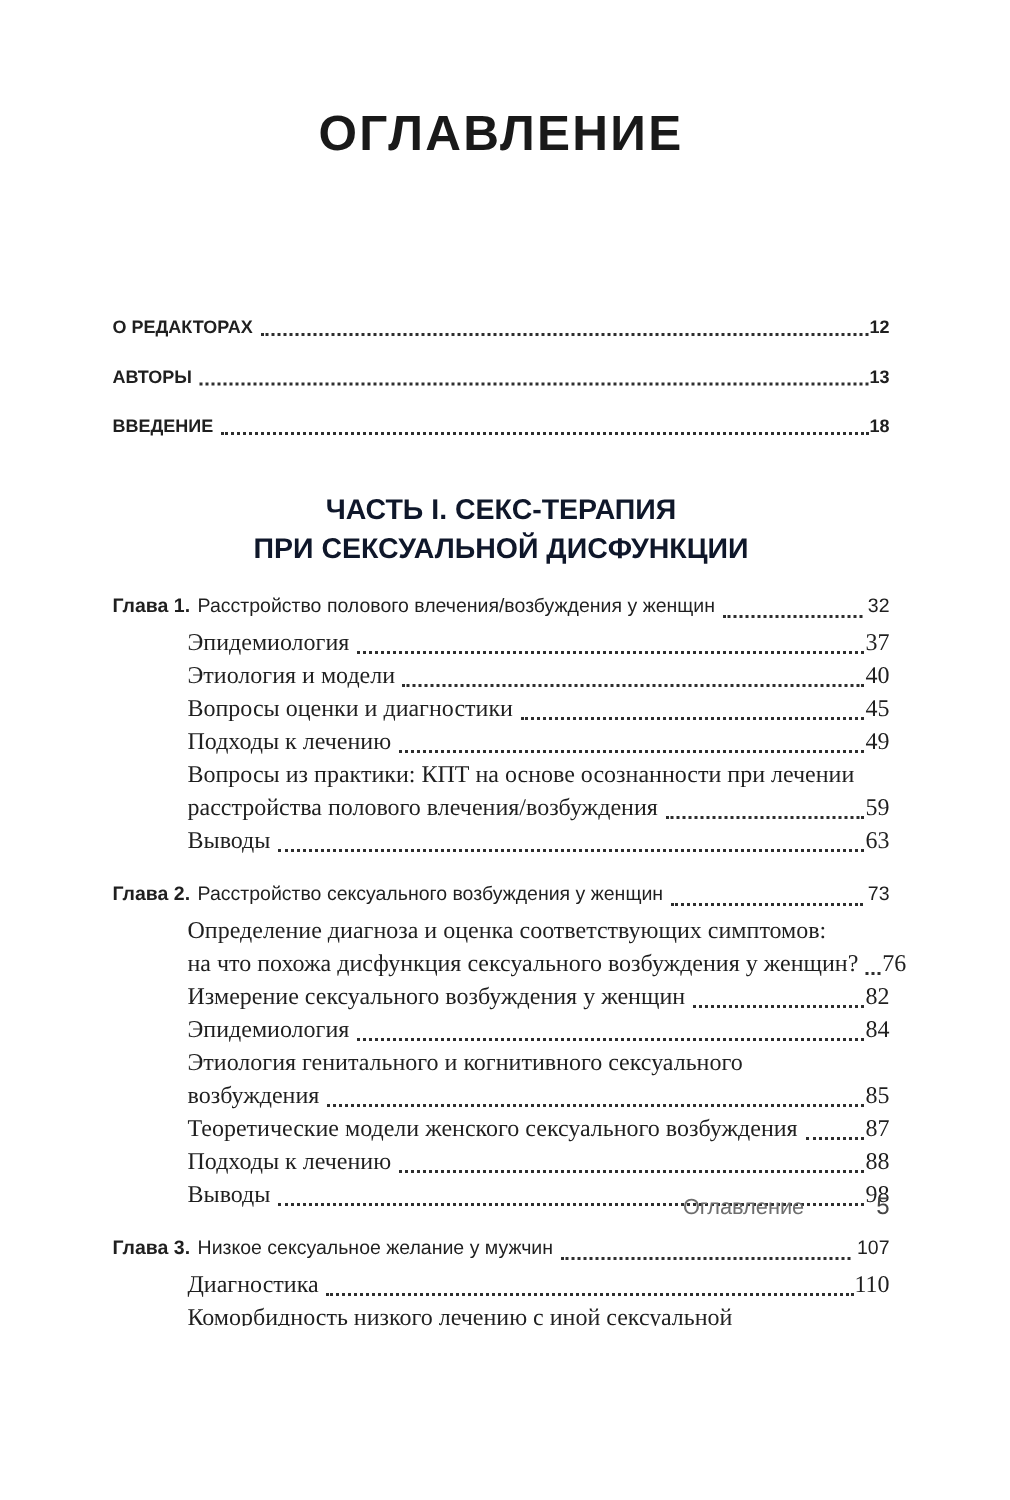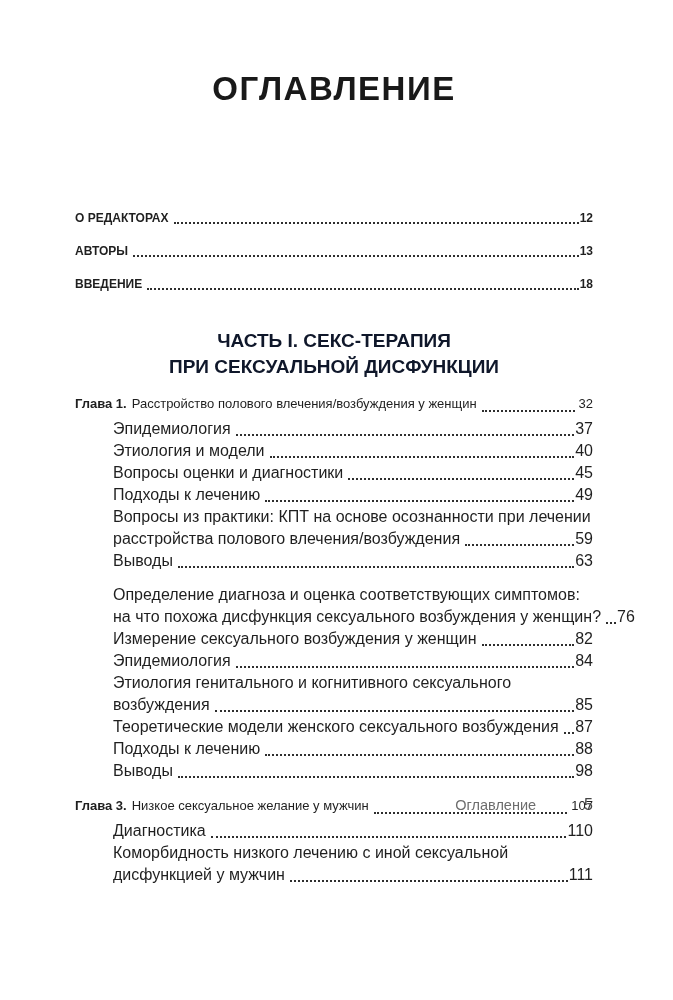--- a/index.html
+++ b/index.html
@@ -22,21 +22,21 @@
     margin-top:34px; text-align:center;
     font-weight:700; font-size:19px; line-height:26px; color:#0f172a;
   }
   .chapter { margin-top:12px; }
   .chapter-heading {
     display:flex; align-items:flex-end;
     font-size:13px; line-height:24px; margin-bottom:2px;
   }
   .chapter-label { font-weight:700; margin-right:5px; white-space:nowrap; }
   .chapter-title { white-space:nowrap; }
-  .entries { margin-left:38px; }
+  .entries { margin-left:50px;font-family:Liberation Serif, serif; }
   .toc-row { display:flex; align-items:flex-end; font-size:16px; line-height:22px; }
   .cont-line { font-size:16px; line-height:22px; white-space:nowrap; }
   .entry-text { white-space:nowrap; }
   .leader {
     flex:1 1 auto; border-bottom:2px dotted #2e2e2e; margin:0 1px 4px 5px; min-width:10px;
   }
   .pagenum { white-space:nowrap; }
   .chapter-heading .pagenum { margin-left:3px; }
   .footer {
     position:absolute; right:80px; bottom:70px;
@@ -112,20 +112,26 @@
         </div>
         <div class="toc-row">
           <span class="entry-text">Выводы</span>
           <span class="leader"></span>
           <span class="pagenum">63</span>
         </div>
       </div>
     </div>
 
     <div class="chapter">
+      <div class="chapter-heading">
+        <span class="chapter-label">Глава 2.</span>
+        <span class="chapter-title">Расстройство сексуального возбуждения у женщин</span>
+        <span class="leader"></span>
+        <span class="pagenum">73</span>
+      </div>
       <div class="entries">
         <div class="cont-line">Определение диагноза и оценка соответствующих симптомов:</div>
         <div class="toc-row">
           <span class="entry-text">на что похожа дисфункция сексуального возбуждения у женщин?</span>
           <span class="leader"></span>
           <span class="pagenum">76</span>
         </div>
         <div class="toc-row">
           <span class="entry-text">Измерение сексуального возбуждения у женщин</span>
           <span class="leader"></span>

